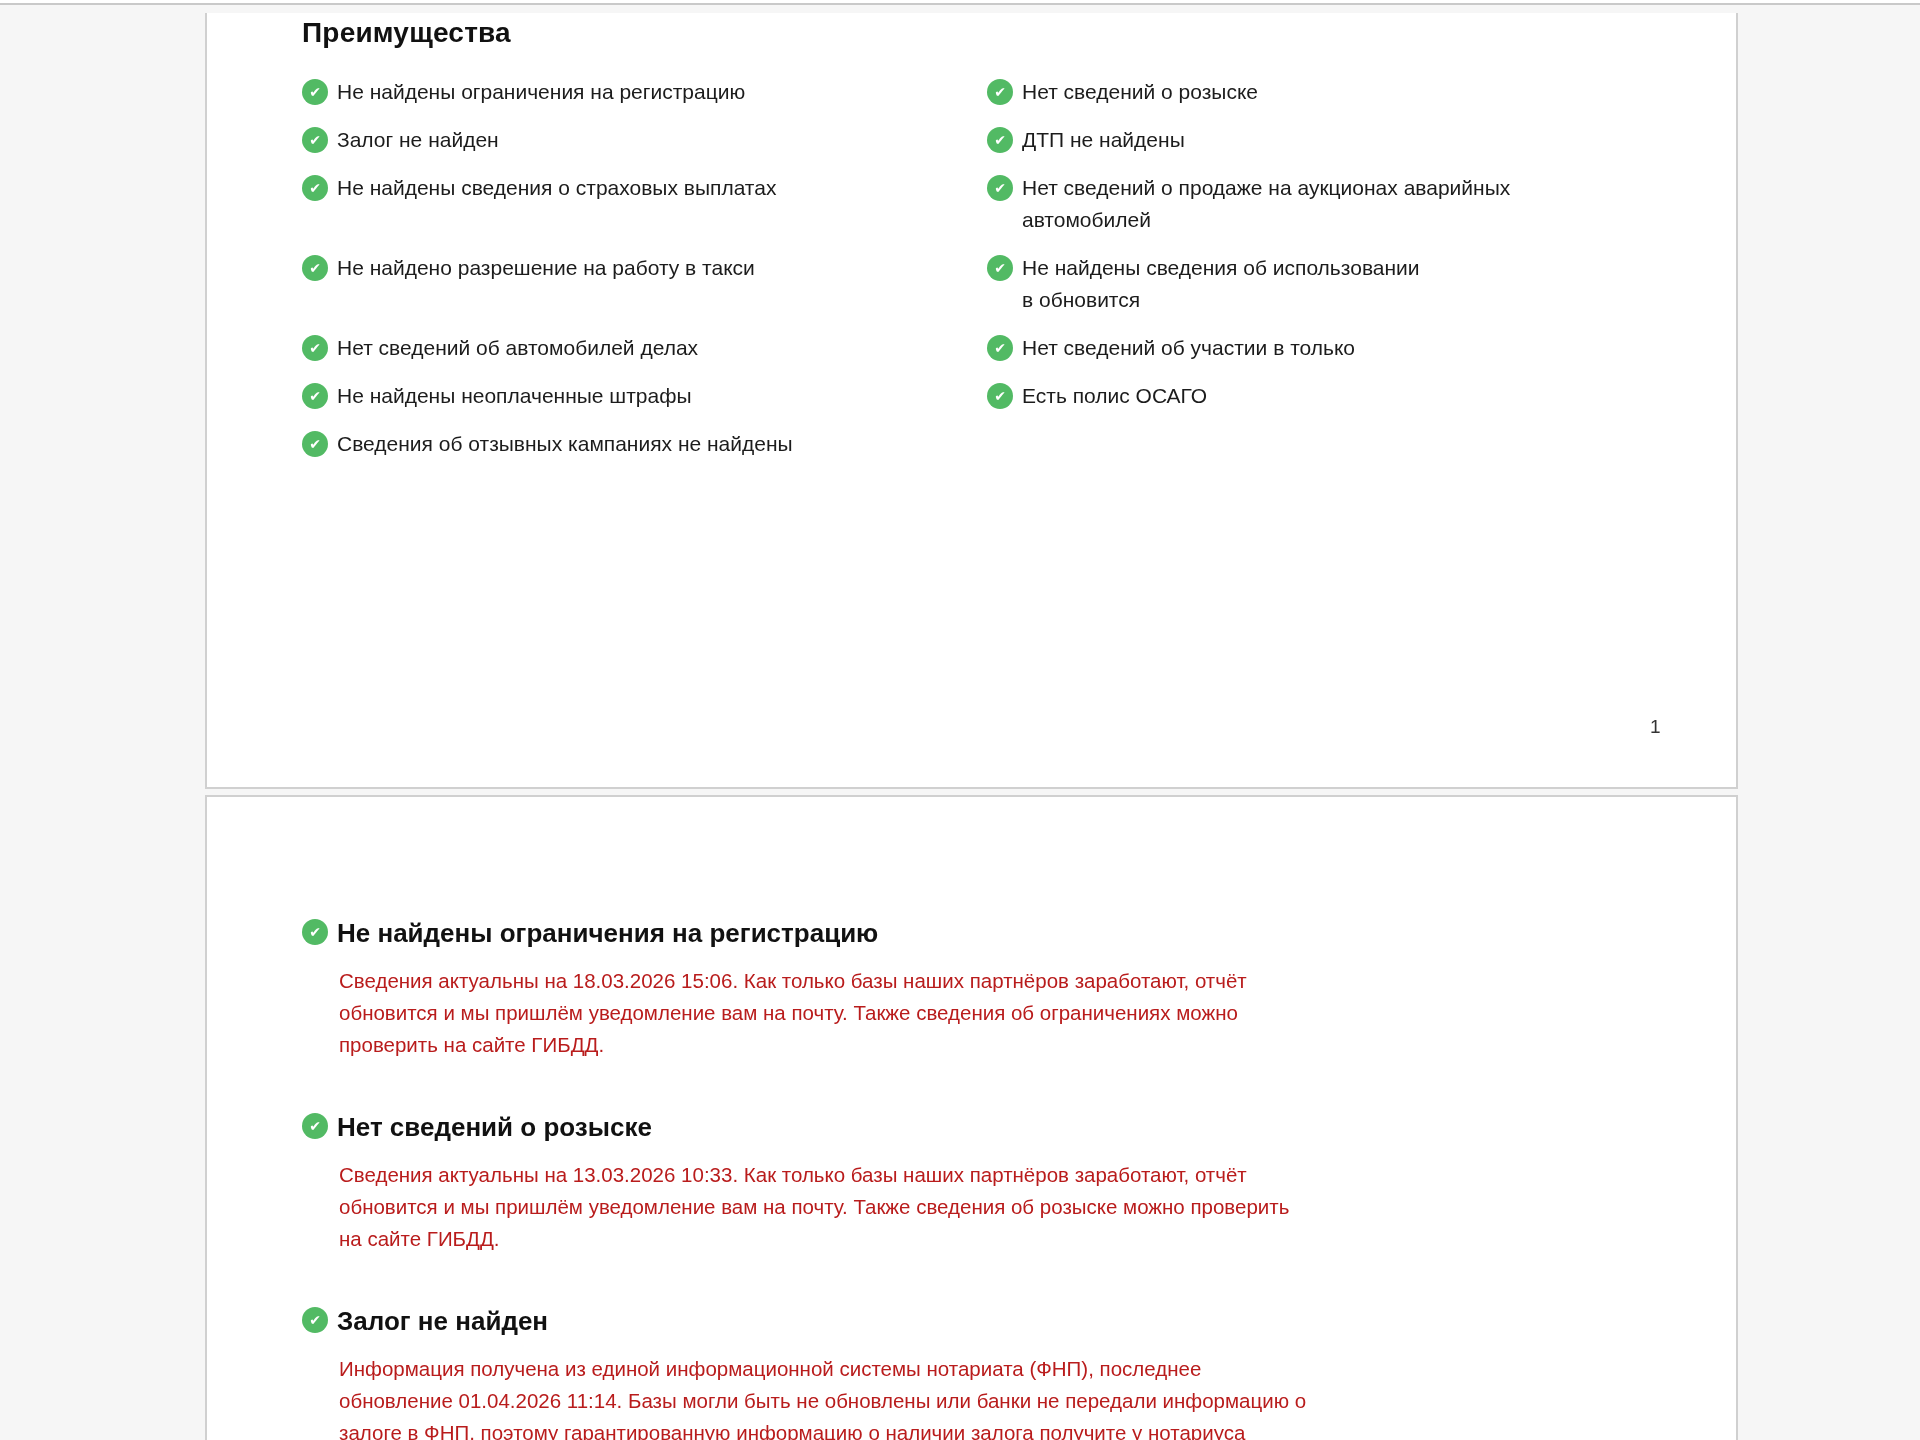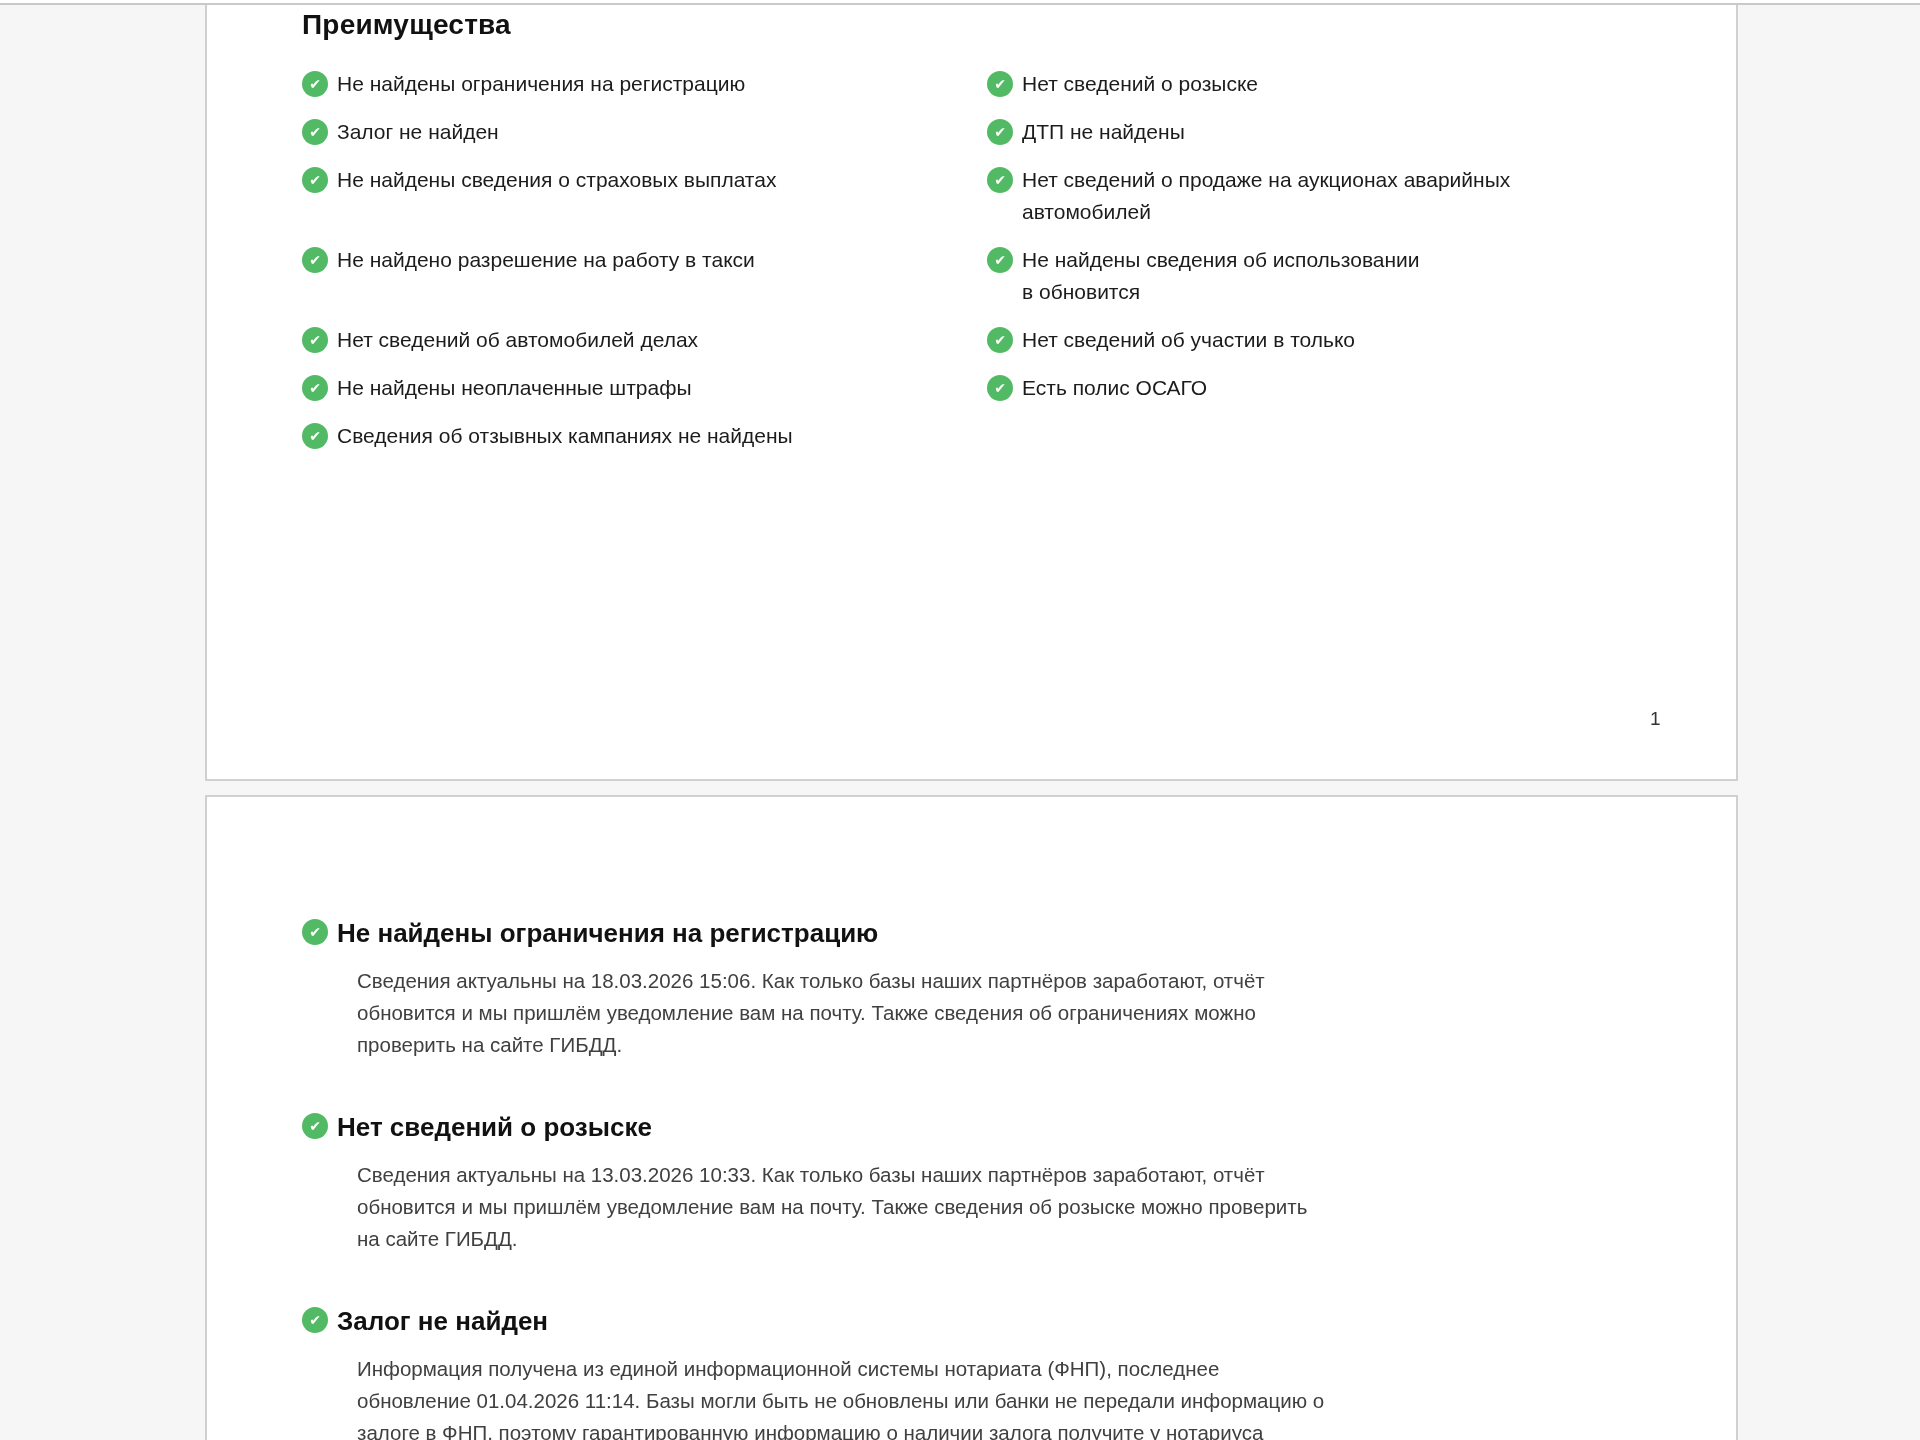--- a/index.html
+++ b/index.html
@@ -13,21 +13,21 @@
   }
   
   .top-strip {
     position:absolute; left:0; top:0; width:1920px; height:5px;
     background:#ffffff; border-bottom:2px solid #c9c9c9; z-index:5;
   }
   .page {
     position:absolute; left:205px; width:1533px;
     background:#ffffff; border:2px solid #d0d0d0;
   }
-  .page-1 { top:5px; height:776px; border-top:none; }
+  .page-1 { top:13px; height:776px; border-top:none; }
   .page-2 { top:795px; height:660px; border-bottom:none; }
 
   .page-1-inner { padding:4px 0 0 95px; position:relative; height:100%; }
   .page-title {
     font-size:28px; font-weight:bold; color:#111; letter-spacing:0.2px;
   }
   .adv-grid { margin-top:27px; width:1370px; }
   .adv-row { display:flex; margin-bottom:16px; }
   .adv-cell { display:flex; align-items:flex-start; }
   .adv-cell.left  { width:685px; padding-right:20px; }
@@ -47,22 +47,22 @@
   .page-num {
     position:absolute; left:1443px; top:703px; font-size:19px; color:#333;
   }
 
   .page-2-inner { padding:120px 0 0 95px; }
   .section { margin-bottom:50px; }
   .section-head { display:flex; align-items:flex-start; }
   .section-head .check-icon { margin-top:2px; }
   .section-title { font-size:26px; font-weight:bold; color:#111; line-height:32px; }
   .section-body {
-    margin:16px 0 0 55px; max-width:1265px;
-    font-size:20.5px; line-height:32px; white-space:pre-line; color:#404040;
+    margin:16px 0 0 37px; max-width:1265px;
+    font-size:20.5px; line-height:32px; white-space:pre-line; color:#b91c1c;
   }
 </style>
 </head>
 <body>
 
 <div class="top-strip"></div>
 
 <div class="page page-1">
   <div class="page-1-inner">
     <div class="page-title">Преимущества</div>

